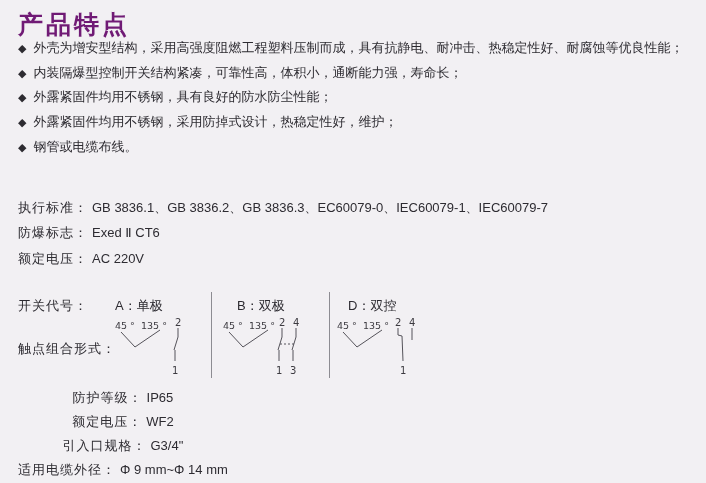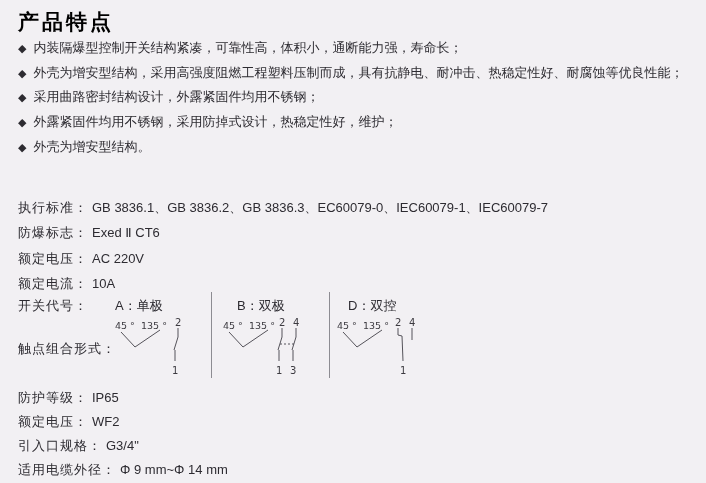--- a/index.html
+++ b/index.html
@@ -4,34 +4,34 @@
 <style>
   * { margin:0; padding:0; box-sizing:border-box; }
   html,body { background:#f2f0f3; }
   .page {
     position:relative; width:706px; height:483px;
     background:#f2f0f3; color:#2d2b31; overflow:hidden;
     font-family:"Liberation Sans","DejaVu Sans",sans-serif;
   }
   .heading {
     position:absolute; left:18px;
-    font-size:21px; font-weight:bold; letter-spacing:3px; color:#000000;
+    font-size:25px; font-weight:bold; letter-spacing:3px; color:#701a75;
   }
   #features-title { top:8px; }
   #specs-title   { top:170px; }
 
   .features-list { position:absolute; left:18px; top:36px; list-style:none; font-size:13px; }
   .features-list li { line-height:24.7px; white-space:nowrap; }
   .bullet { font-size:11px; margin-right:7px; }
 
   .spec-rows { position:absolute; left:18px; font-size:13px; }
   #spec-rows-top { top:199px; }
   #spec-rows-top .spec-row { height:25.3px; }
   #spec-rows-bottom { top:389px; }
-  #spec-rows-bottom .spec-row { height:23.9px; }
+  #spec-rows-bottom .spec-row { height:23.9px;text-align:center; }
   .spec-label { letter-spacing:1px; }
   .spec-value { margin-left:4px; }
 
   .switch-area { position:absolute; left:18px; top:292px; width:672px; height:96px; font-size:13px;text-decoration:underline; }
   .switch-area .hdr { position:absolute; top:5px; white-space:nowrap; }
   #switch-code-label { left:0; letter-spacing:1px; }
   #hdr-a { left:97px; }
   #hdr-b { left:219px;text-align:center; }
   #hdr-d { left:330px; }
   .divider { position:absolute; top:0; width:1px; height:86px; background:#8d8c92; }
@@ -47,33 +47,32 @@
   svg path.dashed { stroke-dasharray:2,2; }
 </style>
 </head>
 <body>
 
 <div class="page">
 
   <h1 class="heading" id="features-title">产品特点</h1>
 
   <ul class="features-list">
+    <li><span class="bullet">◆</span><span>外壳为增安型结构，采用高强度阻燃工程塑料压制而成，具有抗静电、耐冲击、热稳定性好、耐腐蚀等优良性能；</span></li>
     <li><span class="bullet">◆</span><span>内装隔爆型控制开关结构紧凑，可靠性高，体积小，通断能力强，寿命长；</span></li>
-    <li><span class="bullet">◆</span><span>外壳为增安型结构，采用高强度阻燃工程塑料压制而成，具有抗静电、耐冲击、热稳定性好、耐腐蚀等优良性能；</span></li>
-    <li><span class="bullet">◆</span><span>采用曲路密封结构设计，外露紧固件均用不锈钢；</span></li>
+    <li><span class="bullet">◆</span><span>外露紧固件均用不锈钢，具有良好的防水防尘性能；</span></li>
     <li><span class="bullet">◆</span><span>外露紧固件均用不锈钢，采用防掉式设计，热稳定性好，维护；</span></li>
-    <li><span class="bullet">◆</span><span>外壳为增安型结构。</span></li>
+    <li><span class="bullet">◆</span><span>钢管或电缆布线。</span></li>
   </ul>
 
 
   <div class="spec-rows" id="spec-rows-top">
     <div class="spec-row"><span class="spec-label">执行标准：</span><span class="spec-value">GB 3836.1、GB 3836.2、GB 3836.3、EC60079-0、IEC60079-1、IEC60079-7</span></div>
     <div class="spec-row"><span class="spec-label">防爆标志：</span><span class="spec-value">Exed Ⅱ CT6</span></div>
     <div class="spec-row"><span class="spec-label">额定电压：</span><span class="spec-value">AC 220V</span></div>
-    <div class="spec-row"><span class="spec-label">额定电流：</span><span class="spec-value">10A</span></div>
   </div>
 
   <div class="switch-area">
     <span class="hdr" id="switch-code-label">开关代号：</span>
     <span class="hdr" id="hdr-a">A：单极</span>
     <span class="hdr" id="hdr-b">B：双极</span>
     <span class="hdr" id="hdr-d">D：双控</span>
 
     <div class="divider" id="divider-1"></div>
     <div class="divider" id="divider-2"></div>

